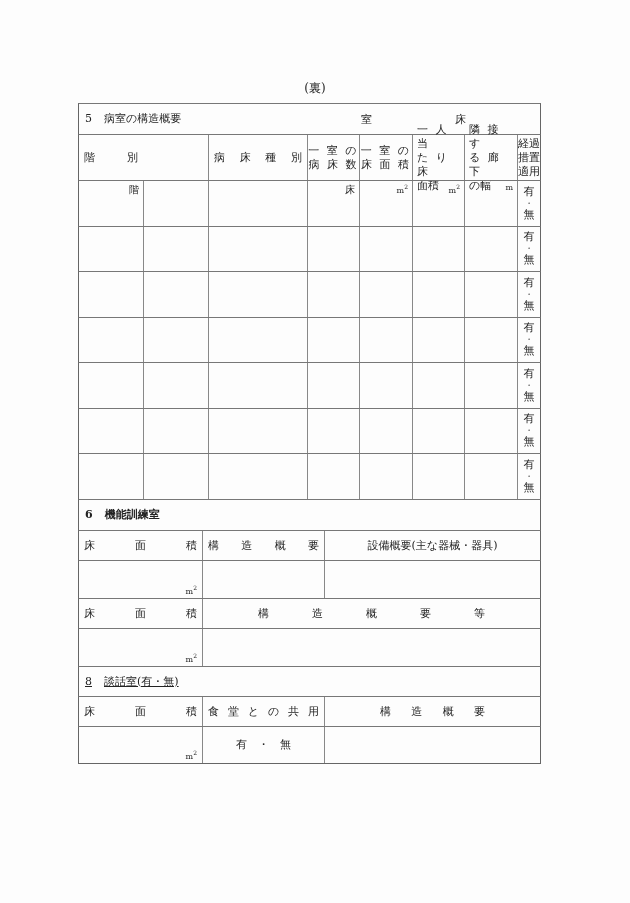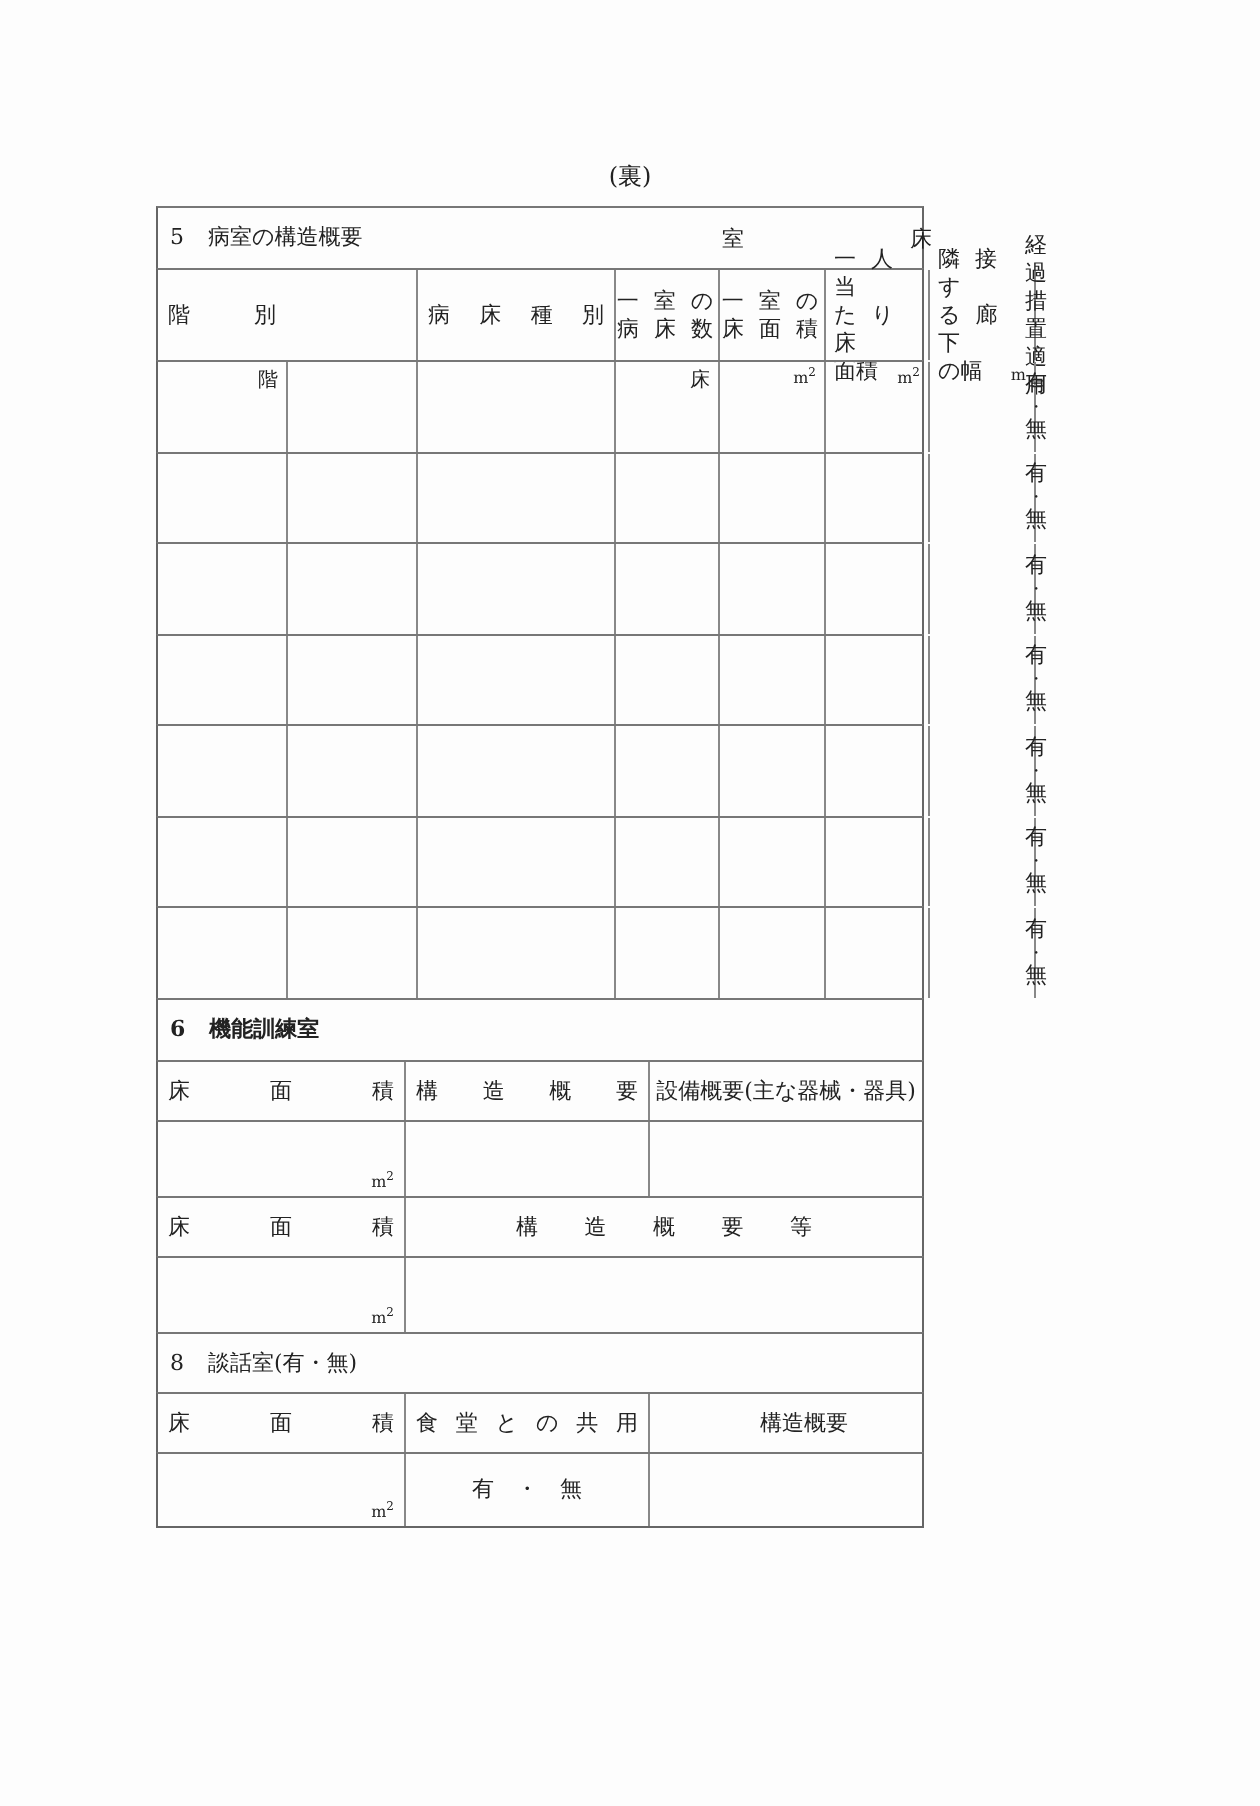--- a/index.html
+++ b/index.html
@@ -1,19 +1,19 @@
 <!DOCTYPE html>
 <html><head>
 <meta charset="utf-8">
 <style>
   html, body { margin:0; padding:0; background:#fdfdfd; }
   body { width:630px; height:903px; position:relative; overflow:hidden;
          font-family:"DejaVu Serif","Liberation Serif",serif; color:#222; }
   .title { position:absolute; top:80px; left:0; width:630px; text-align:center; font-size:12px; }
-  .frame { position:absolute; left:78px; top:103px; width:384px; }
+  .frame { position:absolute; left:78px; top:103px; width:463px; }
   .row { position:relative; border-left:1px solid #666; border-right:1px solid #666; border-top:1px solid #777; box-sizing:border-box; }
   .row.last { border-bottom:1px solid #666; }
   .cell { position:absolute; top:0; bottom:0; box-sizing:border-box; font-size:11px; }
   .vline { border-left:1px solid #888; }
   .sec { font-size:11px; padding-left:6px; line-height:30px; }
   .sec-num { margin-right:12px; }
   .just { display:flex; justify-content:space-between; align-items:center; height:100%; padding:0 5px; }
   .center { display:flex; justify-content:center; align-items:center; height:100%; text-align:center; }
   .hdr2 { display:flex; justify-content:center; align-items:center; height:100%; text-align:center; line-height:14px; letter-spacing:2px; font-size:11px; }
   .unit-tr { position:absolute; right:4px; top:2px; font-size:10px; }
@@ -337,21 +337,21 @@
         </div>
     </div>
   </div>
   <div class="row" style="height:38px;">
     <div class="cell" style="left:0;width:123px;">
       <span class="unit-br"><span>m</span><sup>2</sup></span>
     </div>
     <div class="cell vline" style="left:123px;right:0;"></div>
   </div>
 
-  <div class="row" style="height:30px;">
+  <div class="row" style="height:30px;text-decoration:underline;">
     <div class="sec"><span class="sec-num">8</span><span>談話室(有・無)</span></div>
   </div>
   <div class="row" style="height:30px;">
     <div class="cell" style="left:0;width:123px;">
       <div class="just">
           <span>床</span>
           <span>面</span>
           <span>積</span>
         </div>
     </div>

